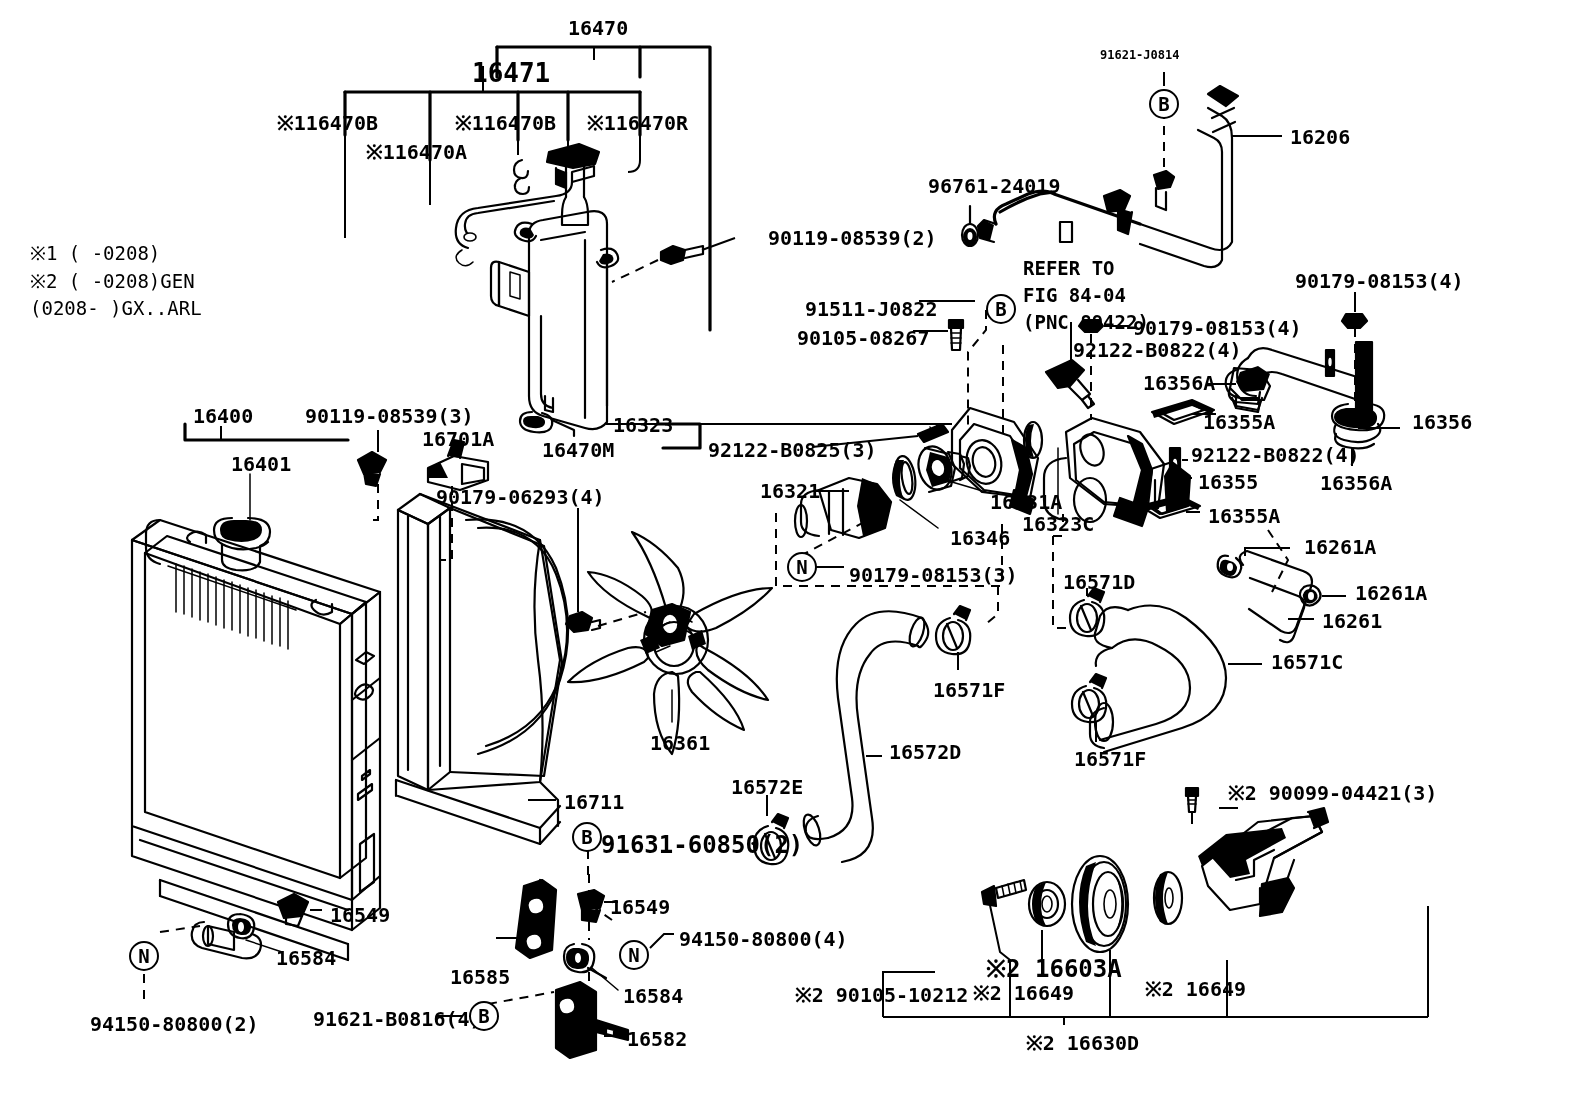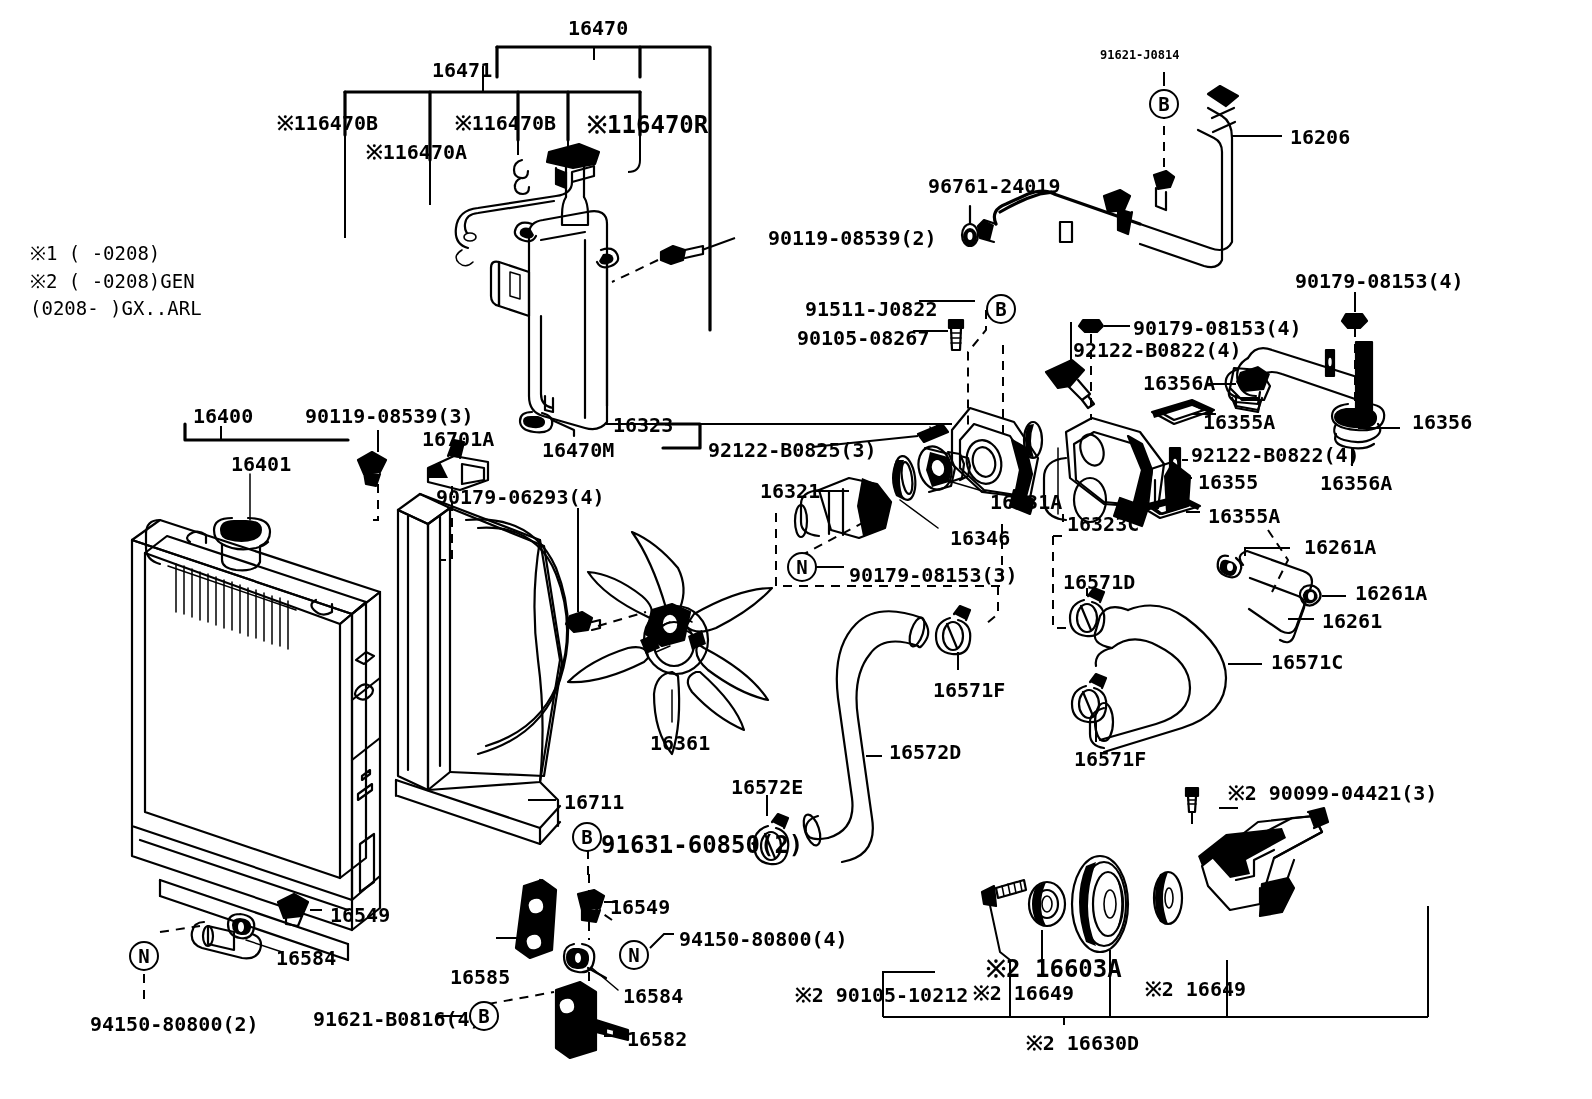--- a/index.html
+++ b/index.html
@@ -586,24 +586,24 @@
     <path class="ld" d="M1010 1017 L1010 960 L1000 952 L988 896"></path>
     <path class="ld" d="M1110 1017 L1110 950"></path>
     <path class="ld" d="M1227 1017 L1227 960"></path>
     <path class="ld" d="M1428 1017 L1428 906"></path>
     <path class="ld" d="M1064 1025 L1064 1017"></path>
     <path class="ld" d="M1042 976 L1042 930"></path>
   </svg>
 
   <div id="labels">
       <div class="lbl" style="left: 568px; top: 18px; font-size: 20px;">16470</div>
-      <div class="lbl" style="left: 432px; top: 60px; font-size: 20px;">16471</div>
+      <div class="lbl" style="left: 472px; top: 60px; font-size: 26px;">16471</div>
       <div class="lbl" style="left: 277px; top: 113px; font-size: 20px;">※116470B</div>
       <div class="lbl" style="left: 455px; top: 113px; font-size: 20px;">※116470B</div>
-      <div class="lbl" style="left: 587px; top: 113px; font-size: 24px;">※116470R</div>
+      <div class="lbl" style="left: 587px; top: 113px; font-size: 20px;">※116470R</div>
       <div class="lbl" style="left: 366px; top: 142px; font-size: 20px;">※116470A</div>
       <div class="lbl" style="left: 1100px; top: 49px; font-size: 12px;">91621-J0814</div>
       <div class="lbl" style="left: 1290px; top: 127px; font-size: 20px;">16206</div>
       <div class="lbl" style="left: 928px; top: 176px; font-size: 20px;">96761-24019</div>
       <div class="lbl" style="left: 737px; top: 228px; font-size: 20px; margin-left: 31px;">90119-08539(2)</div>
       <div class="lbl" style="left: 805px; top: 299px; font-size: 20px;">91511-J0822</div>
       <div class="lbl" style="left: 797px; top: 328px; font-size: 20px;">90105-08267</div>
       <div class="lbl" style="left: 1133px; top: 318px; font-size: 20px;">90179-08153(4)</div>
       <div class="lbl" style="left: 1073px; top: 340px; font-size: 20px;">92122-B0822(4)</div>
       <div class="lbl" style="left: 1295px; top: 271px; font-size: 20px;">90179-08153(4)</div>
@@ -618,21 +618,21 @@
       <div class="lbl" style="left: 231px; top: 454px; font-size: 20px;">16401</div>
       <div class="lbl" style="left: 305px; top: 406px; font-size: 20px;">90119-08539(3)</div>
       <div class="lbl" style="left: 422px; top: 429px; font-size: 20px;">16701A</div>
       <div class="lbl" style="left: 542px; top: 440px; font-size: 20px;">16470M</div>
       <div class="lbl" style="left: 613px; top: 415px; font-size: 20px;">16323</div>
       <div class="lbl" style="left: 708px; top: 440px; font-size: 20px;">92122-B0825(3)</div>
       <div class="lbl" style="left: 436px; top: 487px; font-size: 20px;">90179-06293(4)</div>
       <div class="lbl" style="left: 760px; top: 481px; font-size: 20px;">16321</div>
       <div class="lbl" style="left: 990px; top: 492px; font-size: 20px;">16331A</div>
       <div class="lbl" style="left: 950px; top: 528px; font-size: 20px;">16346</div>
-      <div class="lbl" style="left: 1022px; top: 514px; font-size: 20px; margin-left: 45px;">16323C</div>
+      <div class="lbl" style="left: 1022px; top: 514px; font-size: 20px;">16323C</div>
       <div class="lbl" style="left: 849px; top: 565px; font-size: 20px;">90179-08153(3)</div>
       <div class="lbl" style="left: 1304px; top: 537px; font-size: 20px;">16261A</div>
       <div class="lbl" style="left: 1355px; top: 583px; font-size: 20px;">16261A</div>
       <div class="lbl" style="left: 1322px; top: 611px; font-size: 20px;">16261</div>
       <div class="lbl" style="left: 1063px; top: 572px; font-size: 20px;">16571D</div>
       <div class="lbl" style="left: 1271px; top: 652px; font-size: 20px;">16571C</div>
       <div class="lbl" style="left: 933px; top: 680px; font-size: 20px;">16571F</div>
       <div class="lbl" style="left: 1074px; top: 749px; font-size: 20px;">16571F</div>
       <div class="lbl" style="left: 650px; top: 733px; font-size: 20px;">16361</div>
       <div class="lbl" style="left: 564px; top: 792px; font-size: 20px;">16711</div>
@@ -664,16 +664,21 @@
       <div class="circ" style="left: 619px; top: 940px;">N</div>
       <div class="circ" style="left: 469px; top: 1001px;">B</div>
     </div>
 
   <div class="note" style="left:30px;top:240px;">
     <div>※1 (    -0208)</div>
     <div>※2 (    -0208)GEN</div>
     <div>     (0208-   )GX..ARL</div>
   </div>
 
+  <div class="note" style="left:1023px;top:255px;font-weight:bold;line-height:1.42;">
+    <div>REFER TO</div>
+    <div>FIG 84-04</div>
+    <div>(PNC 89422)</div>
+  </div>
 
   <div class="dcode" style="left:1478px;top:1052px;margin-top:48px;">160695F</div>
 
 </div>
 
 </body></html>

